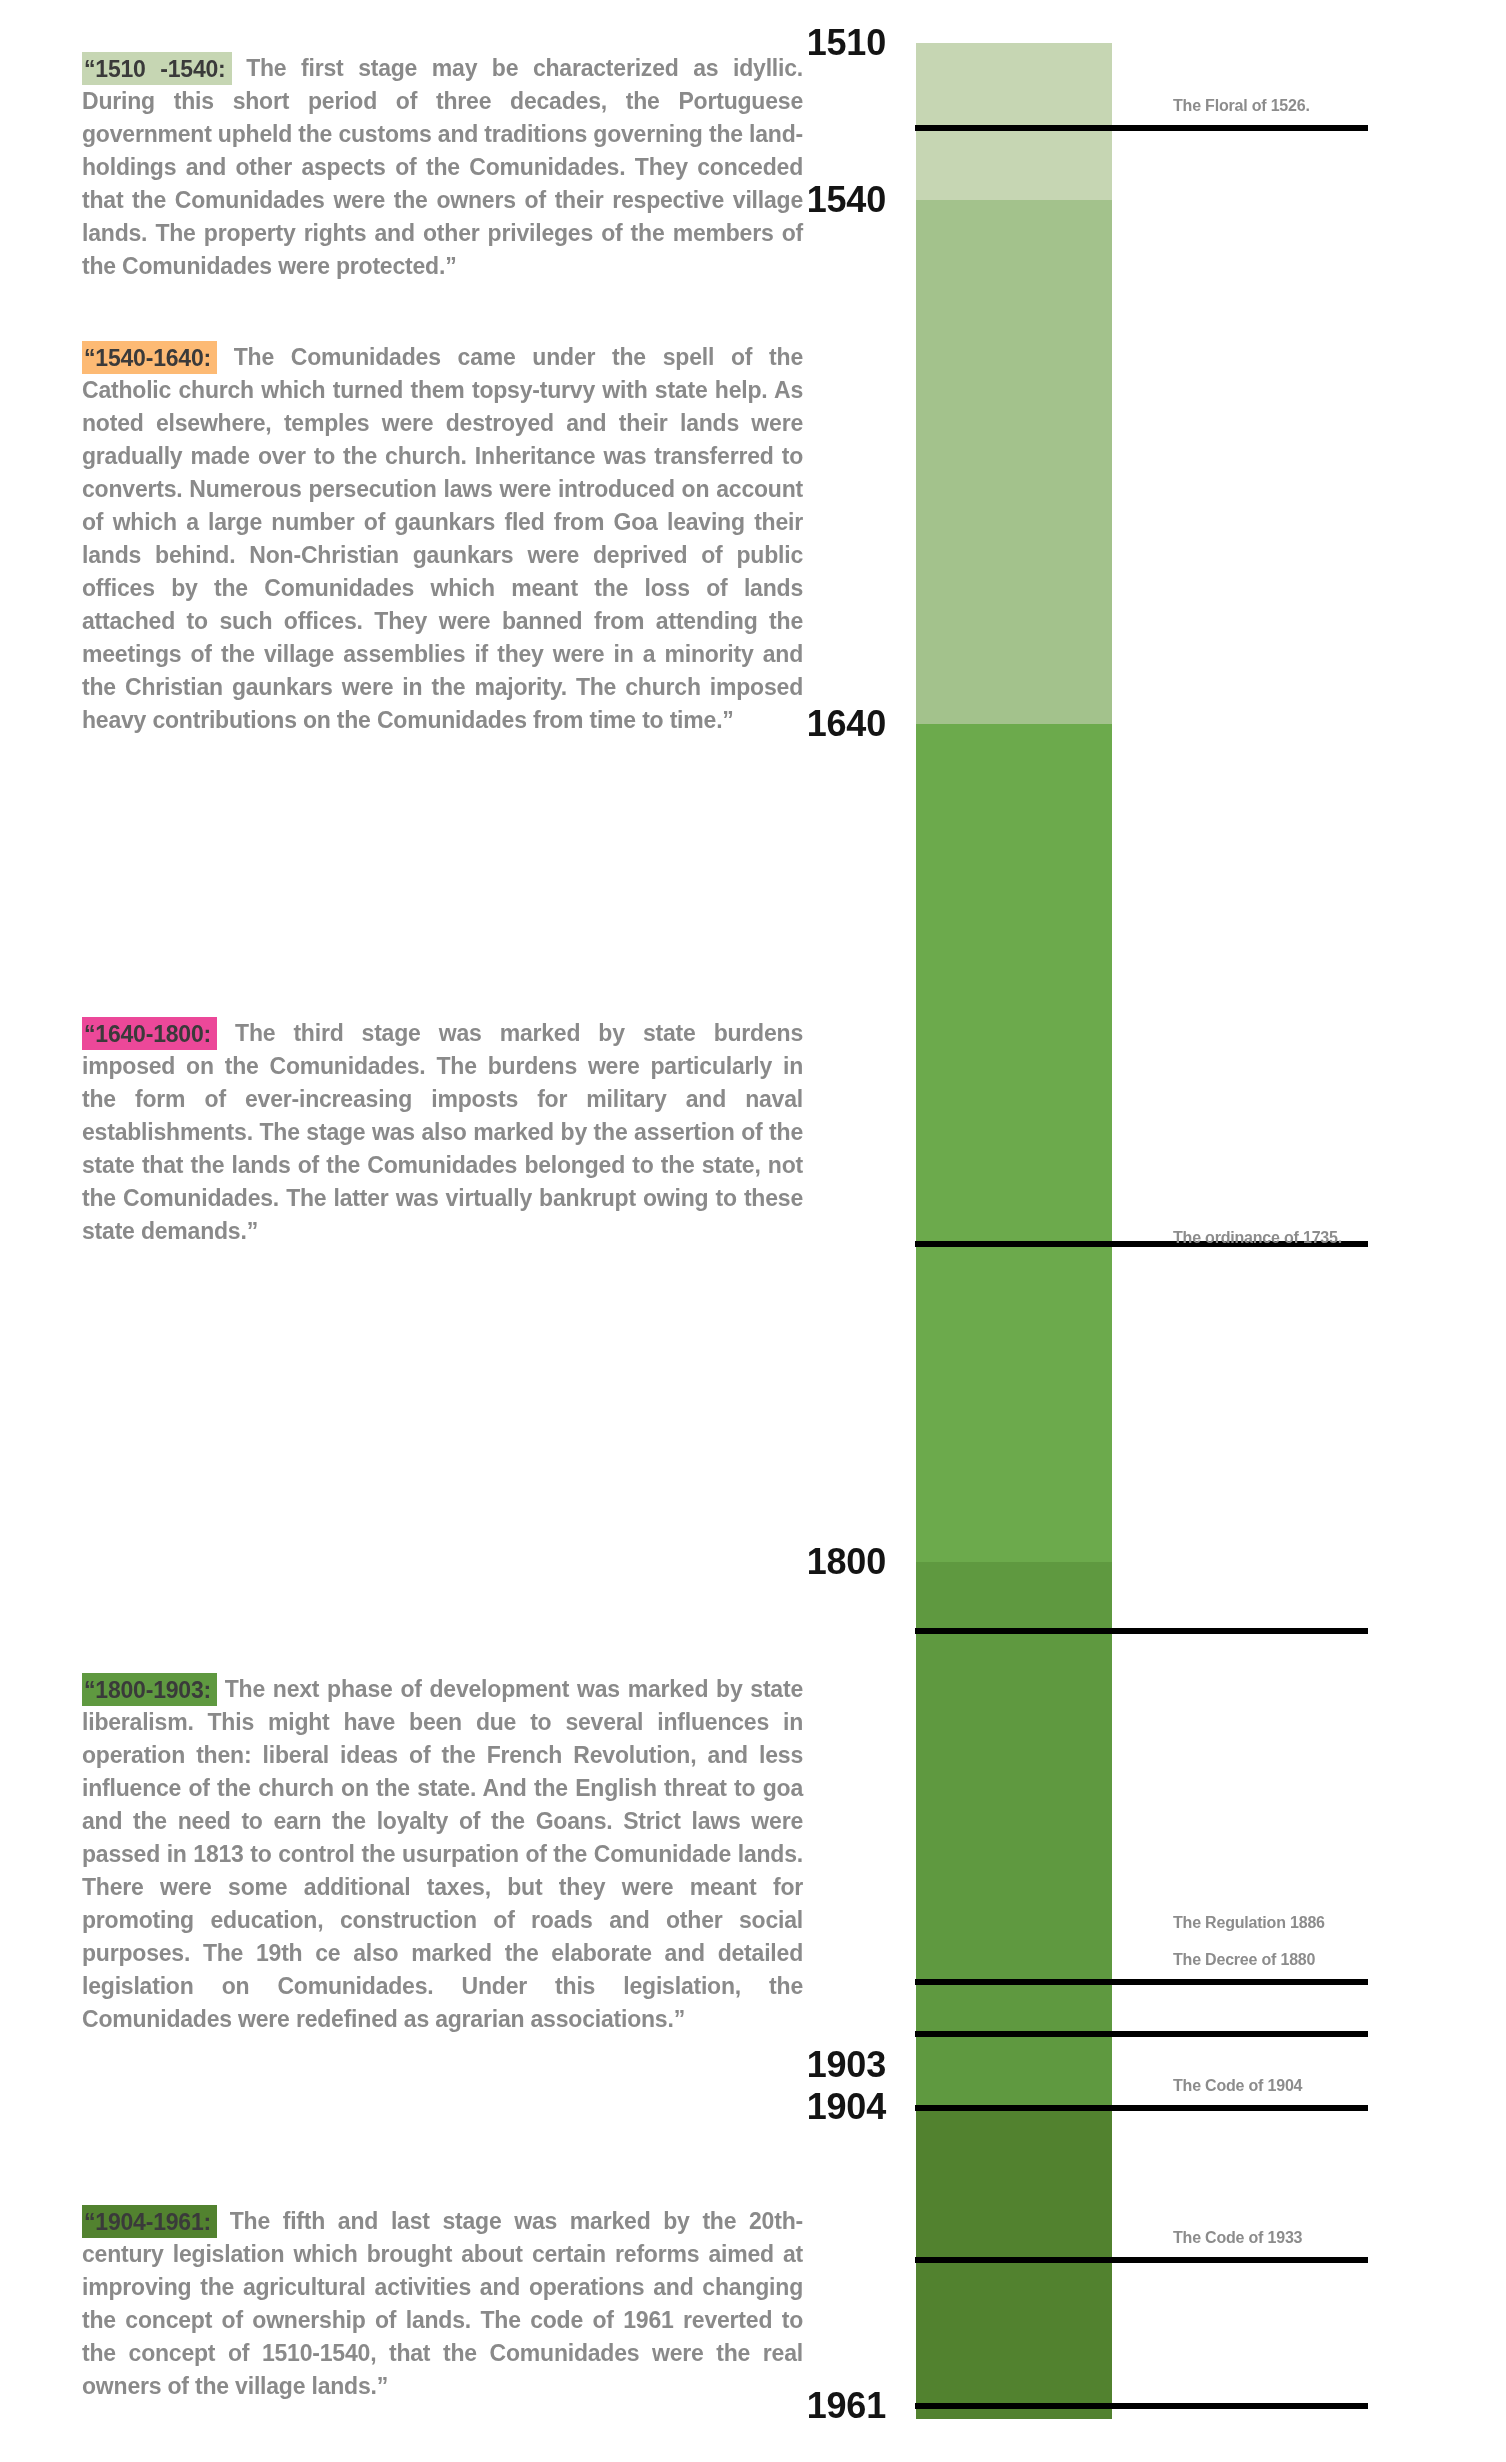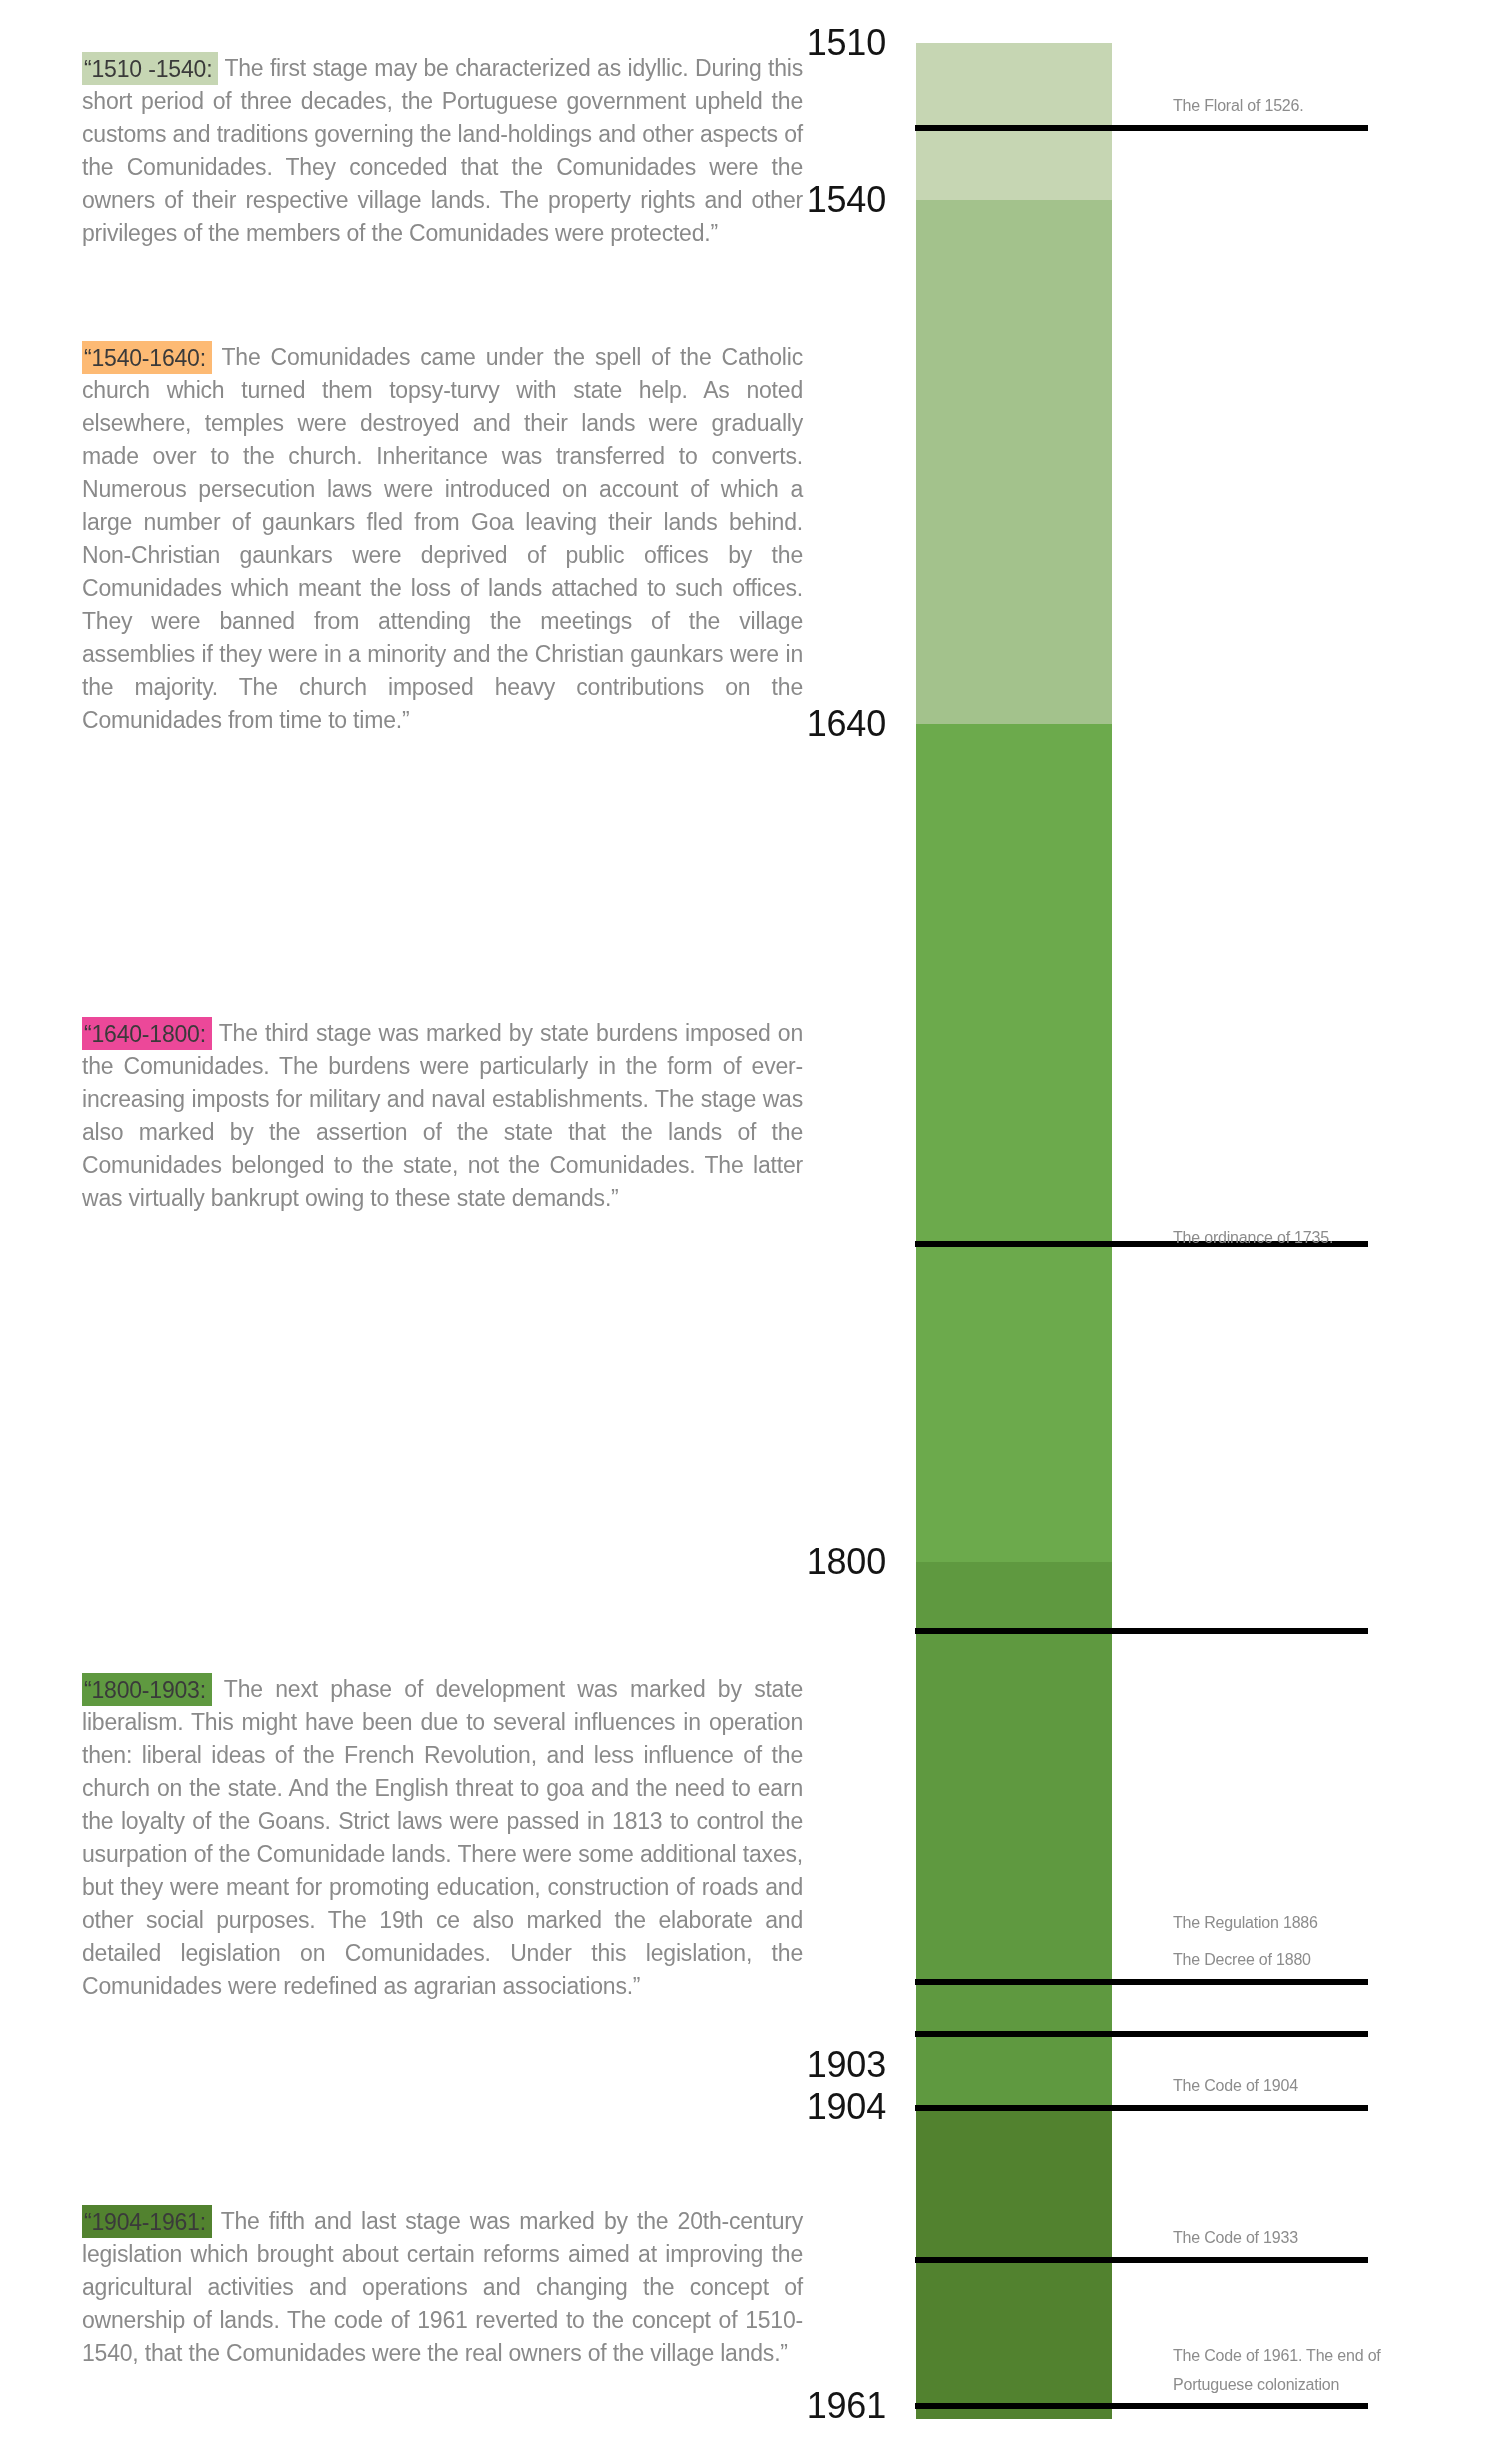--- a/index.html
+++ b/index.html
@@ -3,20 +3,21 @@
 <meta charset="utf-8">
 <style>
   html, body { margin: 0; padding: 0; background: #ffffff; }
   .canvas {
     position: relative;
     width: 1506px;
     height: 2462px;
     background: #ffffff;
     font-family: "Liberation Sans", sans-serif;
     overflow: hidden;
+    font-weight: bold;
   }
 
   
   .stage-block {
     position: absolute;
     left: 82px;
     width: 721px;
     font-size: 23px;
     line-height: 33px;
     letter-spacing: -0.2px;
@@ -115,24 +116,20 @@
       </div>
       <div class="tl-event-line" style="top: 2105px;"></div>
       <div class="tl-event-label" style="top: 2071px;">
         <div>The Code of 1904</div>
       </div>
       <div class="tl-event-line" style="top: 2257px;"></div>
       <div class="tl-event-label" style="top: 2223px;">
         <div>The Code of 1933</div>
       </div>
       <div class="tl-event-line" style="top: 2403px;"></div>
-      <div class="tl-event-label" style="top: 2341px;">
-        <div>The Code of 1961. The end of</div>
-        <div>Portuguese colonization</div>
-      </div>
       <div class="tl-year-label" style="top: 28px;">1510</div>
       <div class="tl-year-label" style="top: 185px;">1540</div>
       <div class="tl-year-label" style="top: 709px;">1640</div>
       <div class="tl-year-label" style="top: 1547px;">1800</div>
       <div class="tl-year-label" style="top: 2050px;">1903</div>
       <div class="tl-year-label" style="top: 2092px;">1904</div>
       <div class="tl-year-label" style="top: 2391px;">1961</div>
     </section>
 
 </div>

